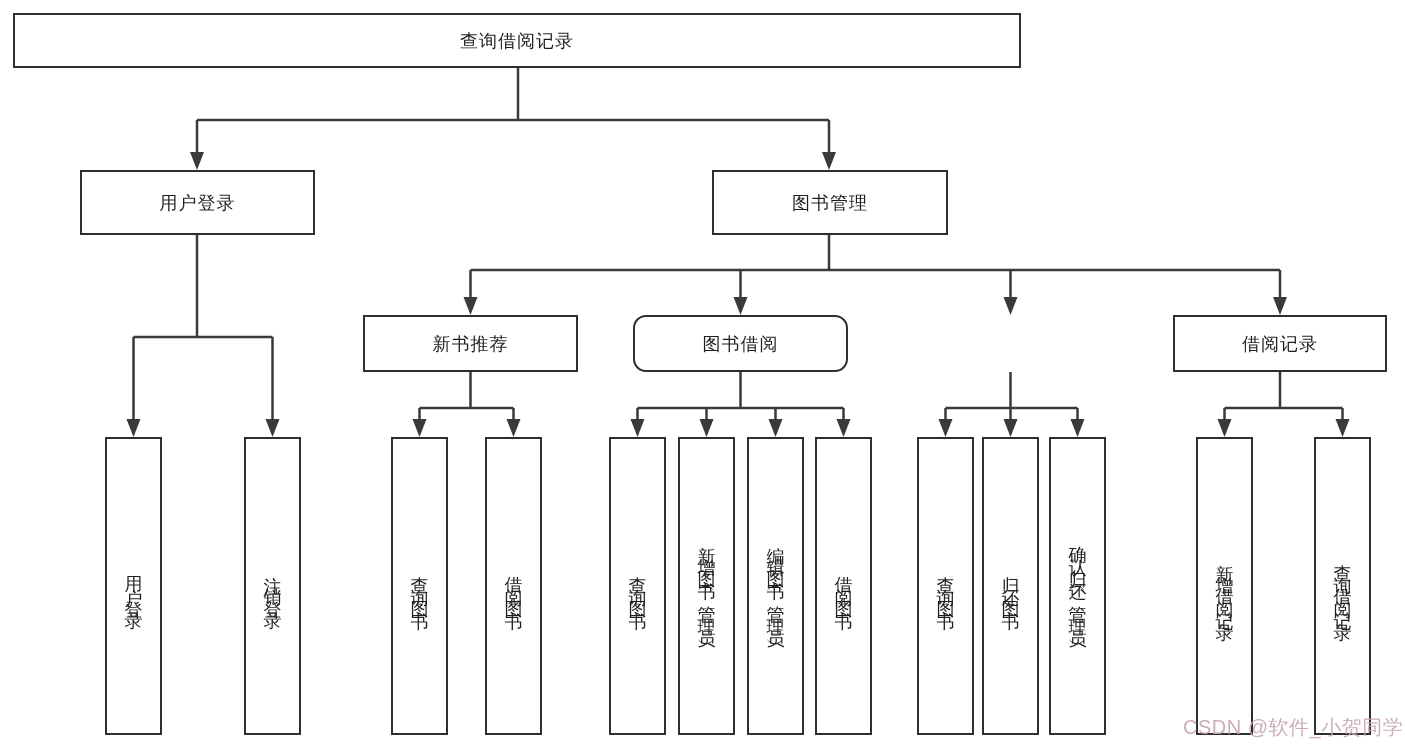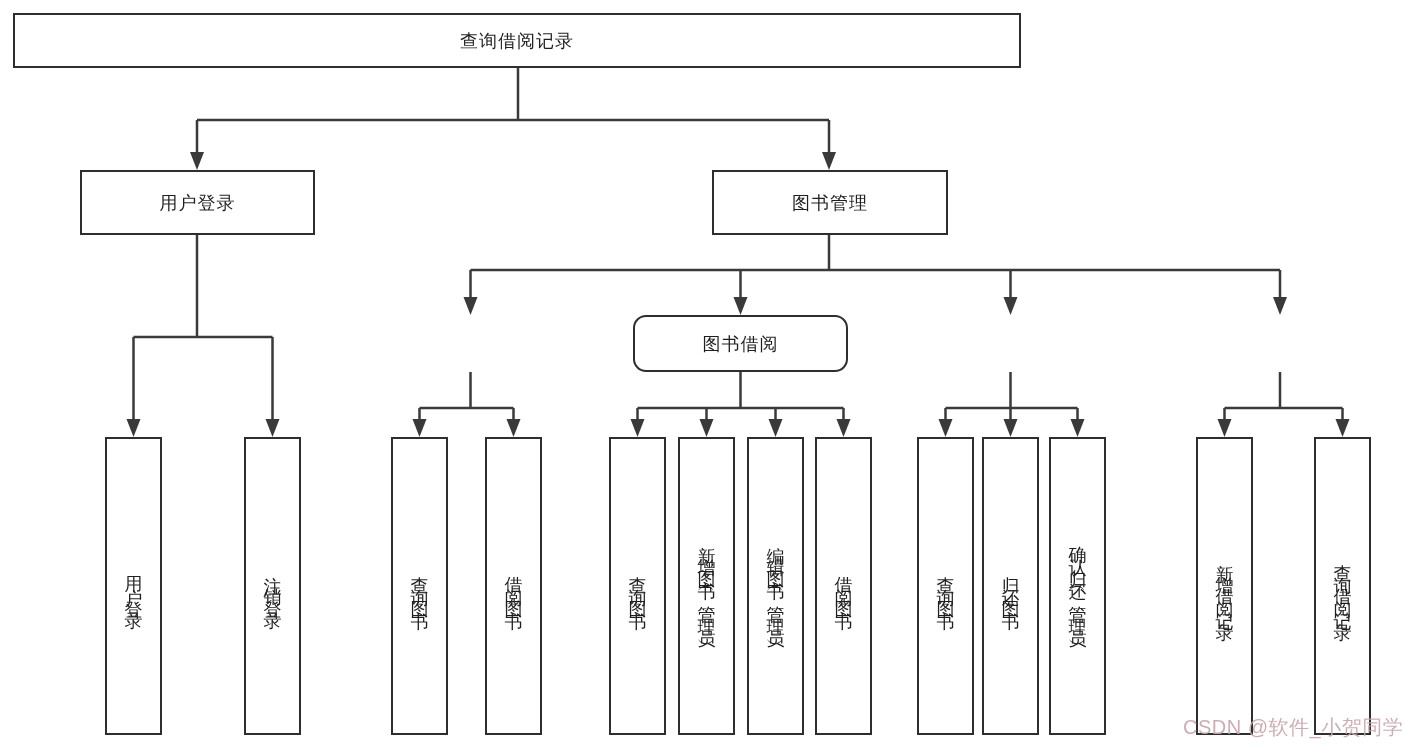--- a/index.html
+++ b/index.html
@@ -91,22 +91,28 @@
     <span>查询借阅记录</span>
   </div>
 
   <div class="box h" style="left:80px; top:170px; width:235px; height:65px;">
     <span>用户登录</span>
   </div>
   <div class="box h" style="left:712px; top:170px; width:236px; height:65px;">
     <span>图书管理</span>
   </div>
 
+  <div class="box h" style="left:363px; top:315px; width:215px; height:57px;">
+    <span>新书推荐</span>
+  </div>
   <div class="box h" style="left:633px; top:315px; width:215px; height:57px;border-radius:13px;">
     <span>图书借阅</span>
+  </div>
+  <div class="box h" style="left:1173px; top:315px; width:214px; height:57px;">
+    <span>借阅记录</span>
   </div>
 
   <div class="box leaf" style="left:105px; top:437px; width:57px; height:298px;">
     <span>用户登录</span>
   </div>
   <div class="box leaf" style="left:244px; top:437px; width:57px; height:298px;">
     <span>注销登录</span>
   </div>
 
   <div class="box leaf" style="left:391px; top:437px; width:57px; height:298px;">

